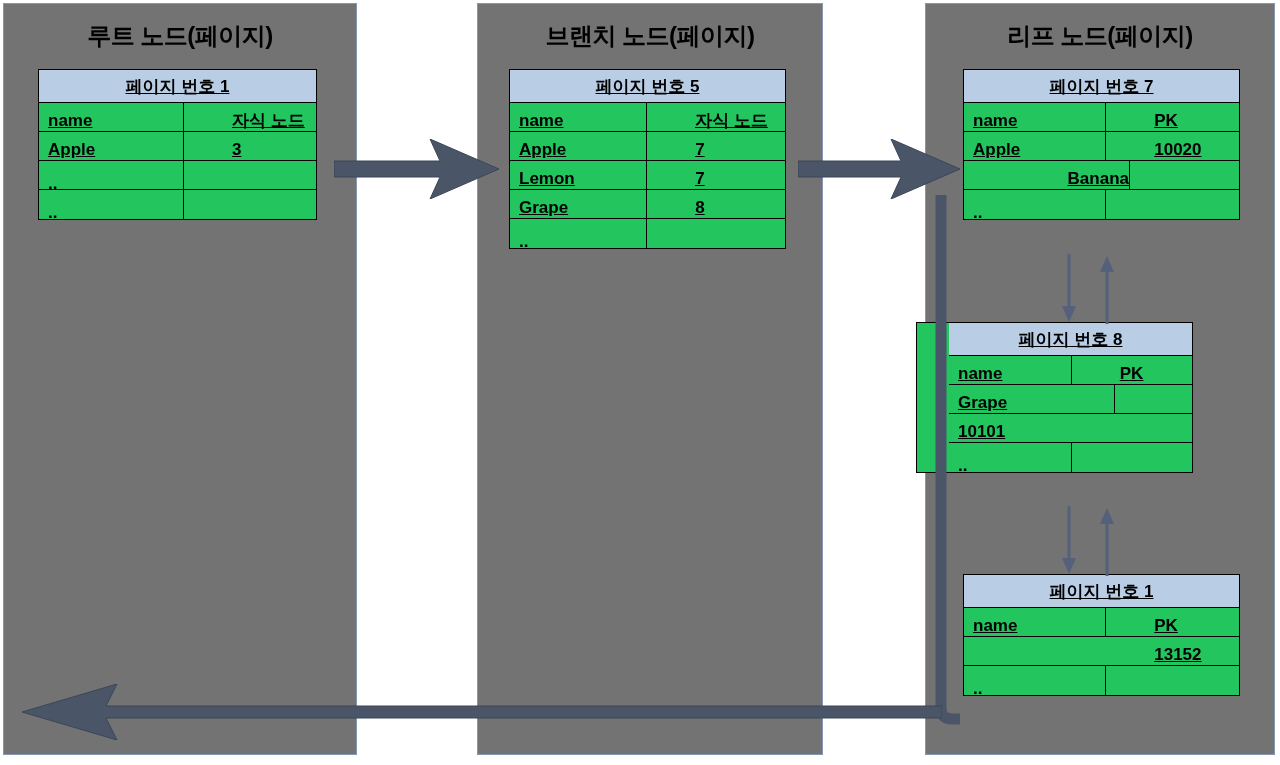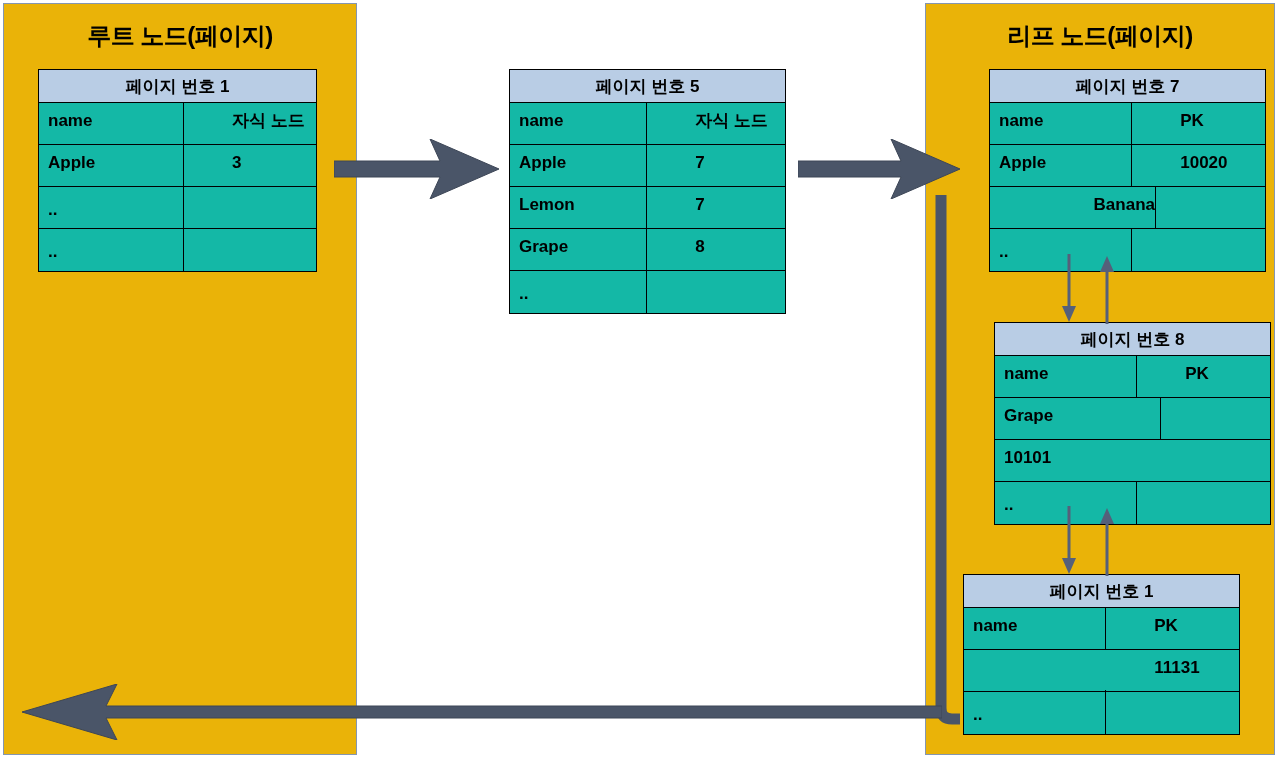--- a/index.html
+++ b/index.html
@@ -18,60 +18,61 @@
     position: absolute;
     left: 0; top: 0;
     width: 1280px;
     height: 765px;
   }
 
   
   .panel {
     position: absolute;
     border: 1px solid #8496b0;
-    background: #eab308;
+    background: #737373;
     box-sizing: border-box;
   }
   .panel-title {
     position: absolute;
     left: 0;
     right: 0;
     top: 16px;
     text-align: center;
     font-size: 24px;
     font-weight: bold;
     color: #000000;
     letter-spacing: -0.5px;
     white-space: nowrap;
   }
 
   
   .ptable {
     position: absolute;
     box-sizing: border-box;
     border: 1.5px solid #000000;
-    background: #14b8a6;
+    background: #22c55e;
     border-collapse: collapse;
+    text-decoration: underline;
   }
   .ptable .hdr {
     box-sizing: border-box;
     background: #b9cde5;
     border-bottom: 1.5px solid #000000;
     text-align: center;
     font-size: 17px;
     font-weight: bold;
     color: #000000;
     line-height: 33px;
     height: 33px;
     white-space: nowrap;
   }
   .ptable .row {
     box-sizing: border-box;
     display: flex;
-    height: 42px;
+    height: 29px;
     border-bottom: 1.5px solid #000000;
     gap: 39px;
   }
   .ptable .row.last {
     border-bottom: none;
   }
   .ptable .cell {
     box-sizing: border-box;
     padding-left: 9px;
     font-size: 17px;
@@ -109,20 +110,23 @@
 </style>
 </head>
 <body>
 
 <div id="stage">
 
   <div class="panel" style="left:3px; top:3px; width:354px; height:752px;">
     <div class="panel-title">루트 노드(페이지)</div>
   </div>
 
+  <div class="panel" style="left:477px; top:3px; width:346px; height:752px;">
+    <div class="panel-title">브랜치 노드(페이지)</div>
+  </div>
 
   <div class="panel" style="left:925px; top:3px; width:350px; height:752px;">
     <div class="panel-title">리프 노드(페이지)</div>
   </div>
 
   <div class="ptable" style="left:38px; top:69px; width:279px;">
     <div class="hdr">페이지 번호 1</div>
     <div class="row">
       <div class="cell c0" style="width:169px;">name</div>
       <div class="cell" style="width:108px;">자식 노드</div>
@@ -158,40 +162,40 @@
     <div class="row">
       <div class="cell c0" style="width:160px;">Grape</div>
       <div class="cell" style="width:115px;">8</div>
     </div>
     <div class="row last">
       <div class="cell c0 dots" style="width:160px;">..</div>
       <div class="cell" style="width:115px;"></div>
     </div>
   </div>
 
-  <div class="ptable" style="left:989px; top:69px; width:277px;">
+  <div class="ptable" style="left:963px; top:69px; width:277px;">
     <div class="hdr">페이지 번호 7</div>
     <div class="row">
       <div class="cell c0" style="width:166px;">name</div>
       <div class="cell" style="width:109px;">PK</div>
     </div>
     <div class="row">
       <div class="cell c0" style="width:166px;">Apple</div>
       <div class="cell" style="width:109px;">10020</div>
     </div>
     <div class="row">
       <div class="cell c0" style="width:166px;text-align:right;">Banana</div>
     </div>
     <div class="row last">
       <div class="cell c0 dots" style="width:166px;">..</div>
       <div class="cell" style="width:109px;"></div>
     </div>
   </div>
 
-  <div class="ptable" style="left:994px; top:322px; width:277px;">
+  <div class="ptable" style="left:916px; top:322px; width:277px;padding-left:32px;">
     <div class="hdr">페이지 번호 8</div>
     <div class="row">
       <div class="cell c0" style="width:166px;">name</div>
       <div class="cell" style="width:109px;">PK</div>
     </div>
     <div class="row">
       <div class="cell c0" style="width:166px;">Grape</div>
     </div>
     <div class="row">
       <div class="cell" style="width:109px;">10101</div>
@@ -203,21 +207,21 @@
   </div>
 
   <div class="ptable" style="left:963px; top:574px; width:277px;">
     <div class="hdr">페이지 번호 1</div>
     <div class="row">
       <div class="cell c0" style="width:166px;">name</div>
       <div class="cell" style="width:109px;">PK</div>
     </div>
     <div class="row">
       <div class="cell c0" style="width:166px;margin-top:40px;">Mango</div>
-      <div class="cell" style="width:109px;">11131</div>
+      <div class="cell" style="width:109px;">13152</div>
     </div>
     <div class="row last">
       <div class="cell c0 dots" style="width:166px;">..</div>
       <div class="cell" style="width:109px;"></div>
     </div>
   </div>
 
   <div class="blockarrow" style="left:334px; top:139px;">
     <svg width="165" height="60" viewBox="0 0 165 60">
       <polygon points="0,22 106,22 96,0 165,30 96,60 106,38 0,38" fill="#4a5568" stroke="#3d4656" stroke-width="1"></polygon>

